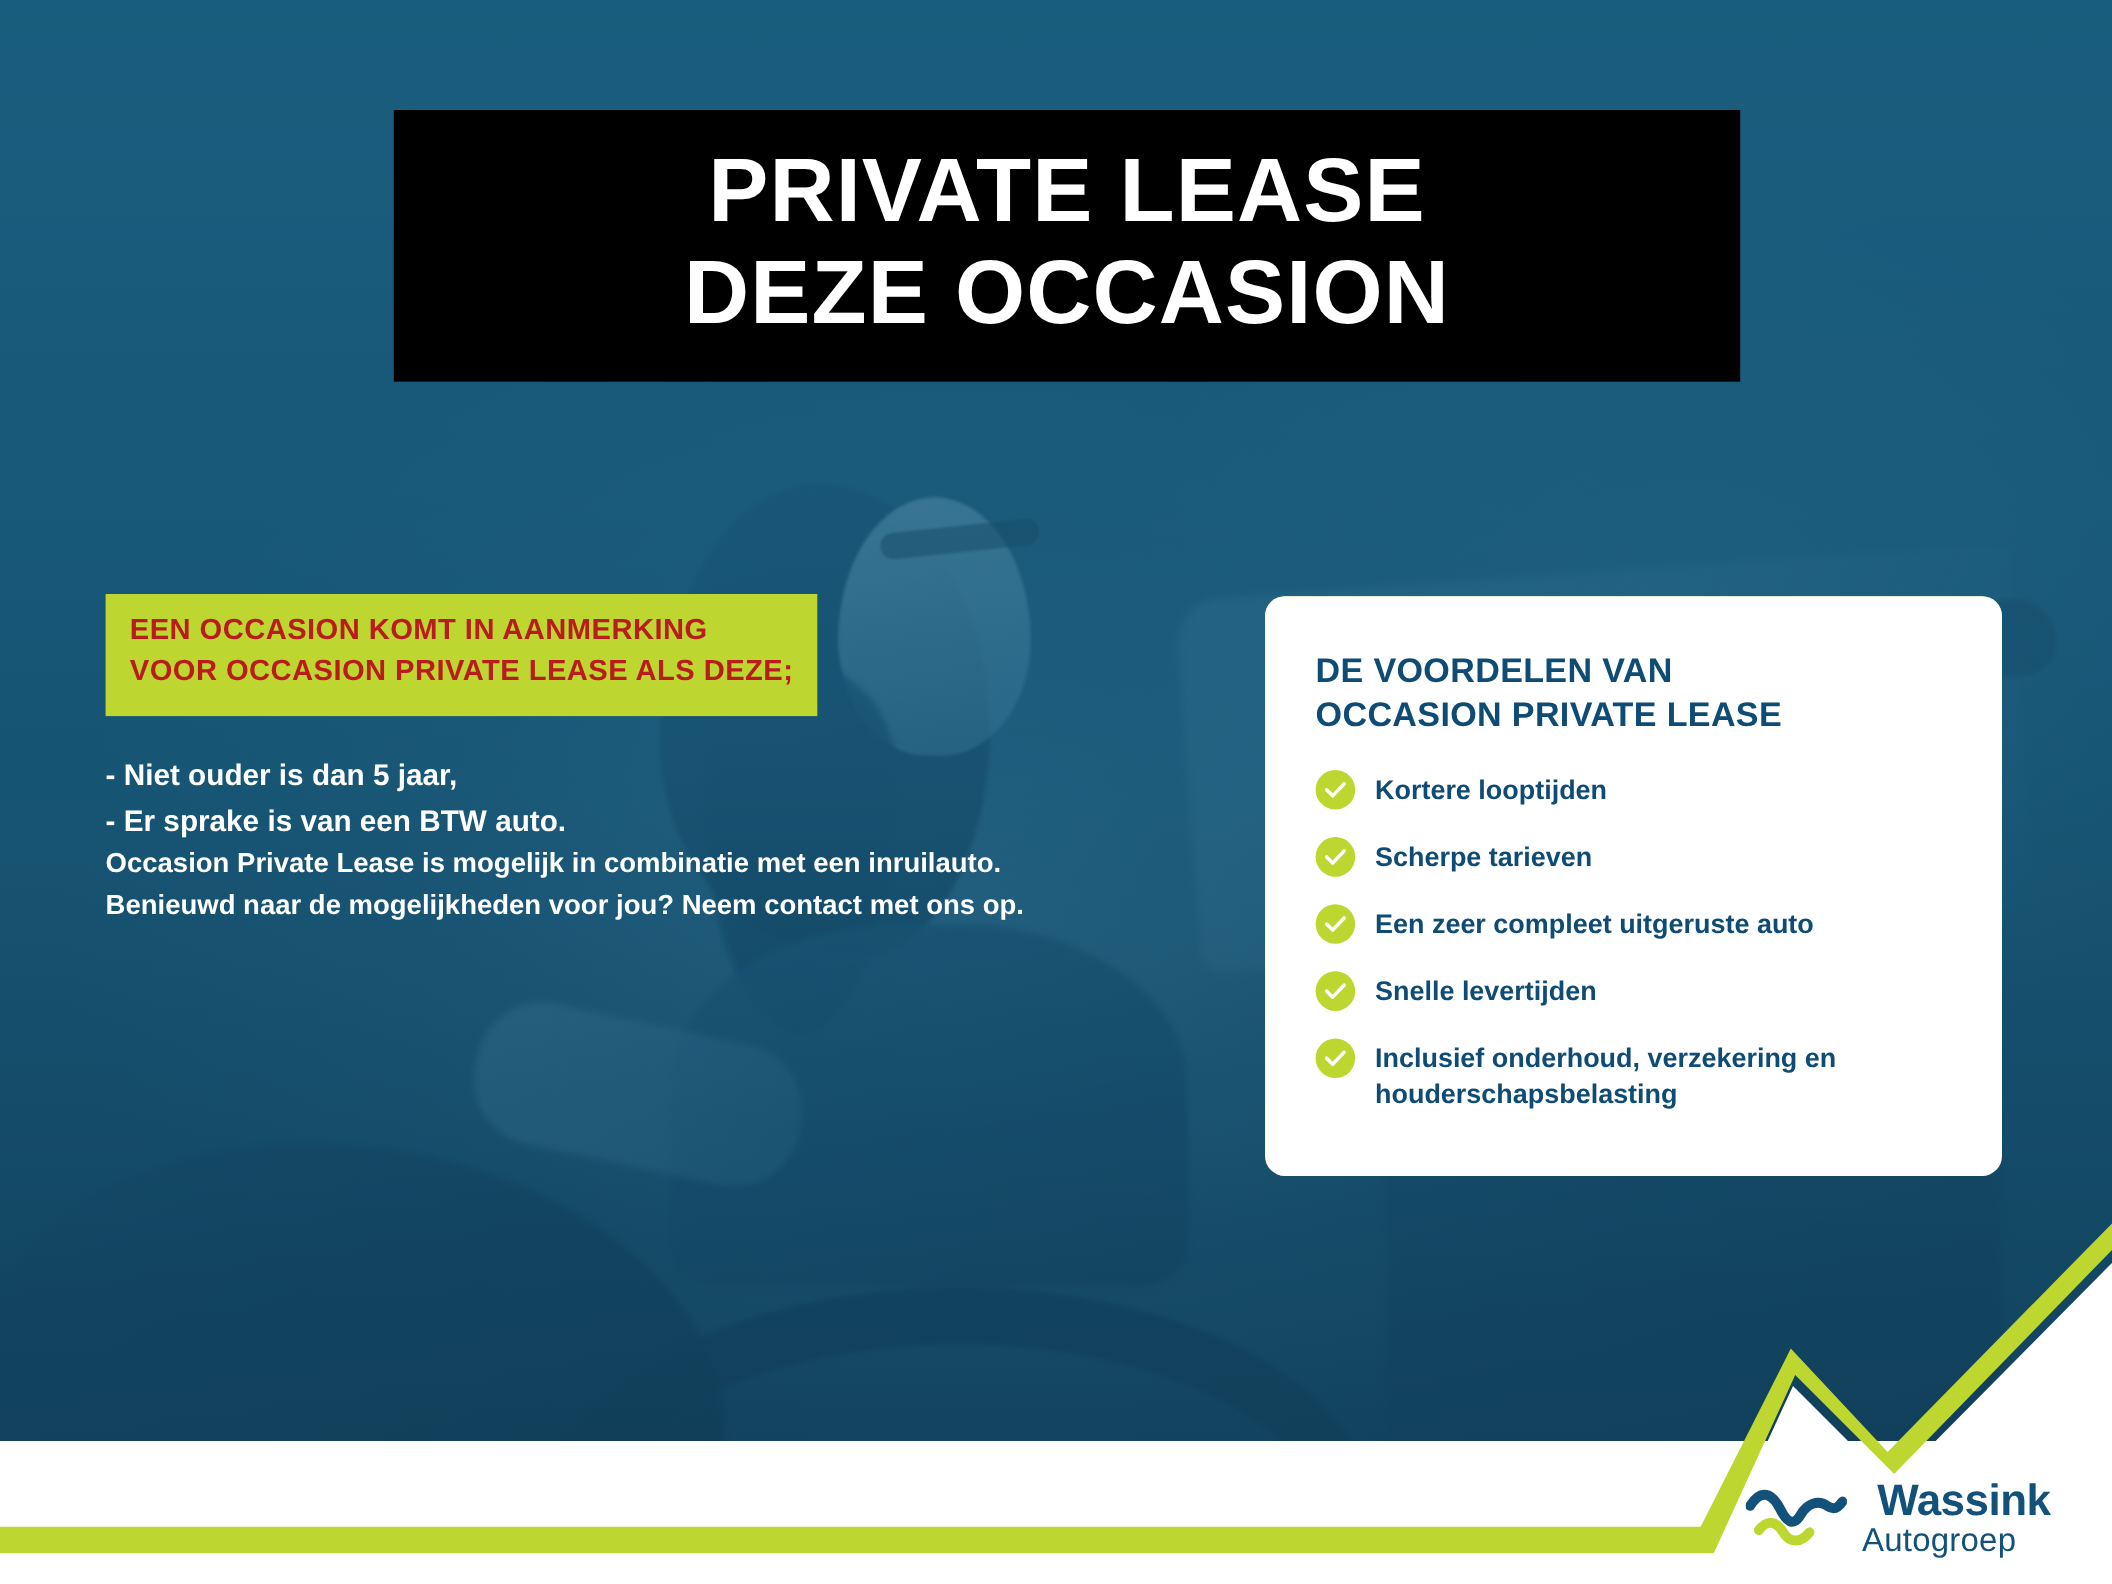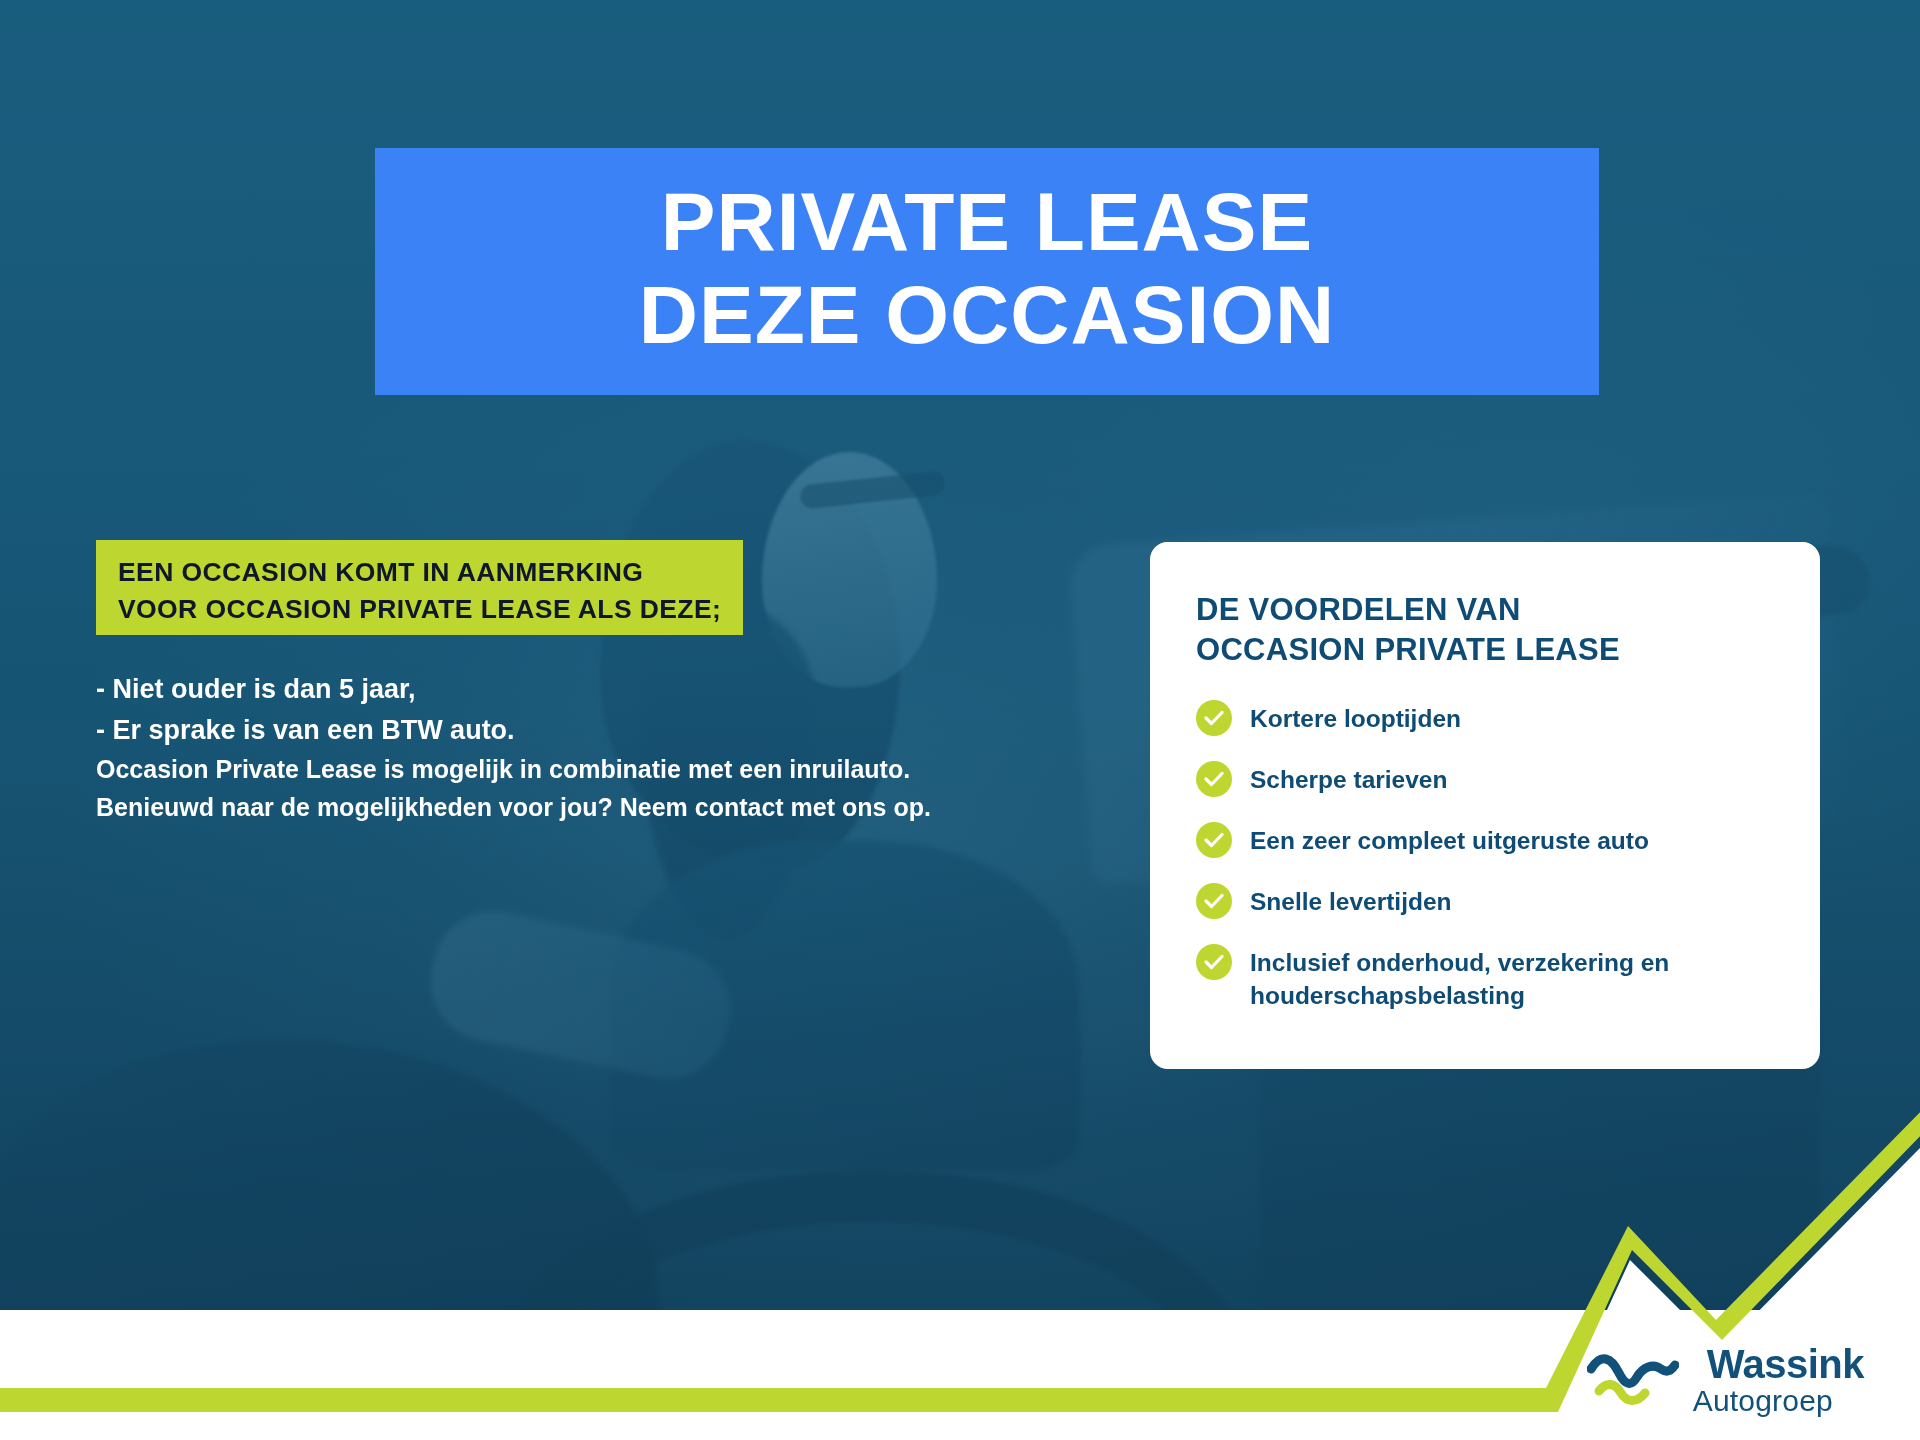--- a/index.html
+++ b/index.html
@@ -145,54 +145,53 @@
   .swoosh-svg {
     position: absolute;
     left: 0; bottom: 0;
     width: 1920px;
     height: 420px;
   }
 
   
   .title-block {
     position: absolute;
-    left: 375px;
+    left: 358px;
     top: 100px;
     width: 1224px;
-    background: #3b82f6;
+    background: #000000;
     padding: 28px 30px 34px 30px;
     box-sizing: border-box;
     text-align: center;
-    margin-top: 48px;
   }
   .title-line {
     color: #ffffff;
     font-weight: bold;
     font-size: 82px;
     line-height: 1.13;
     letter-spacing: 1px;
     white-space: nowrap;
   }
 
   
   .left-col {
     position: absolute;
     left: 96px;
     top: 540px;
     width: 1010px;
   }
   .green-subhead {
     display: inline-block;
     background: #bed630;
-    color: #0f172a;
+    color: #b91c1c;
     font-weight: bold;
     font-size: 26.5px;
     line-height: 1.38;
     letter-spacing: 0.4px;
-    padding: 14px 22px 8px 22px;
+    padding: 14px 22px 24px 22px;
   }
   .bullets {
     margin-top: 34px;
     color: #ffffff;
     font-size: 27px;
     font-weight: bold;
     line-height: 1.52;
   }
   .para {
     color: #ffffff;

